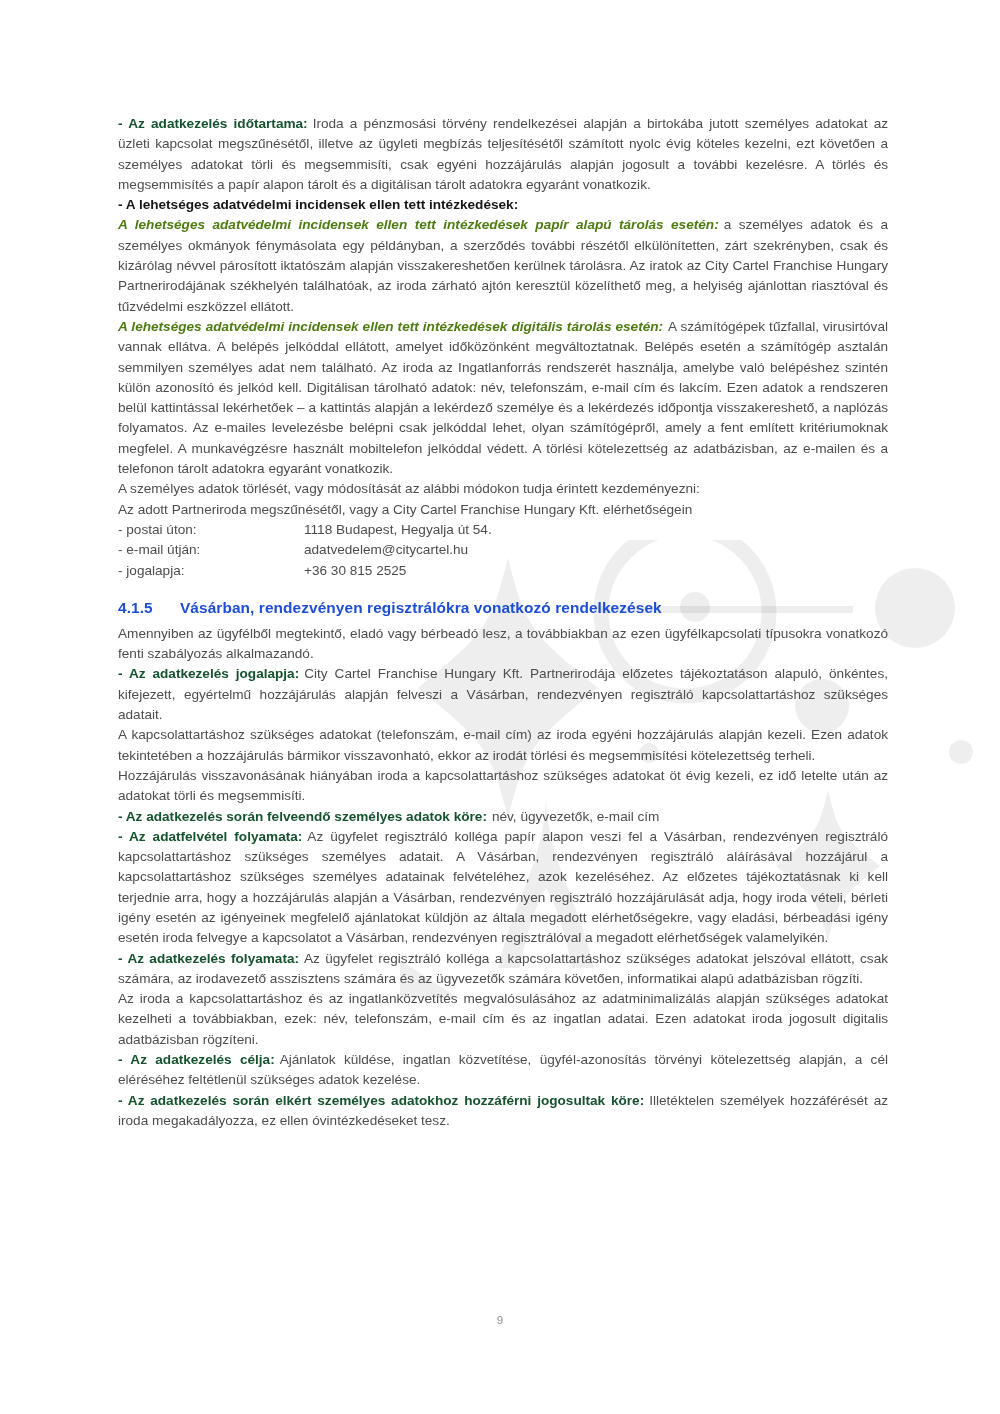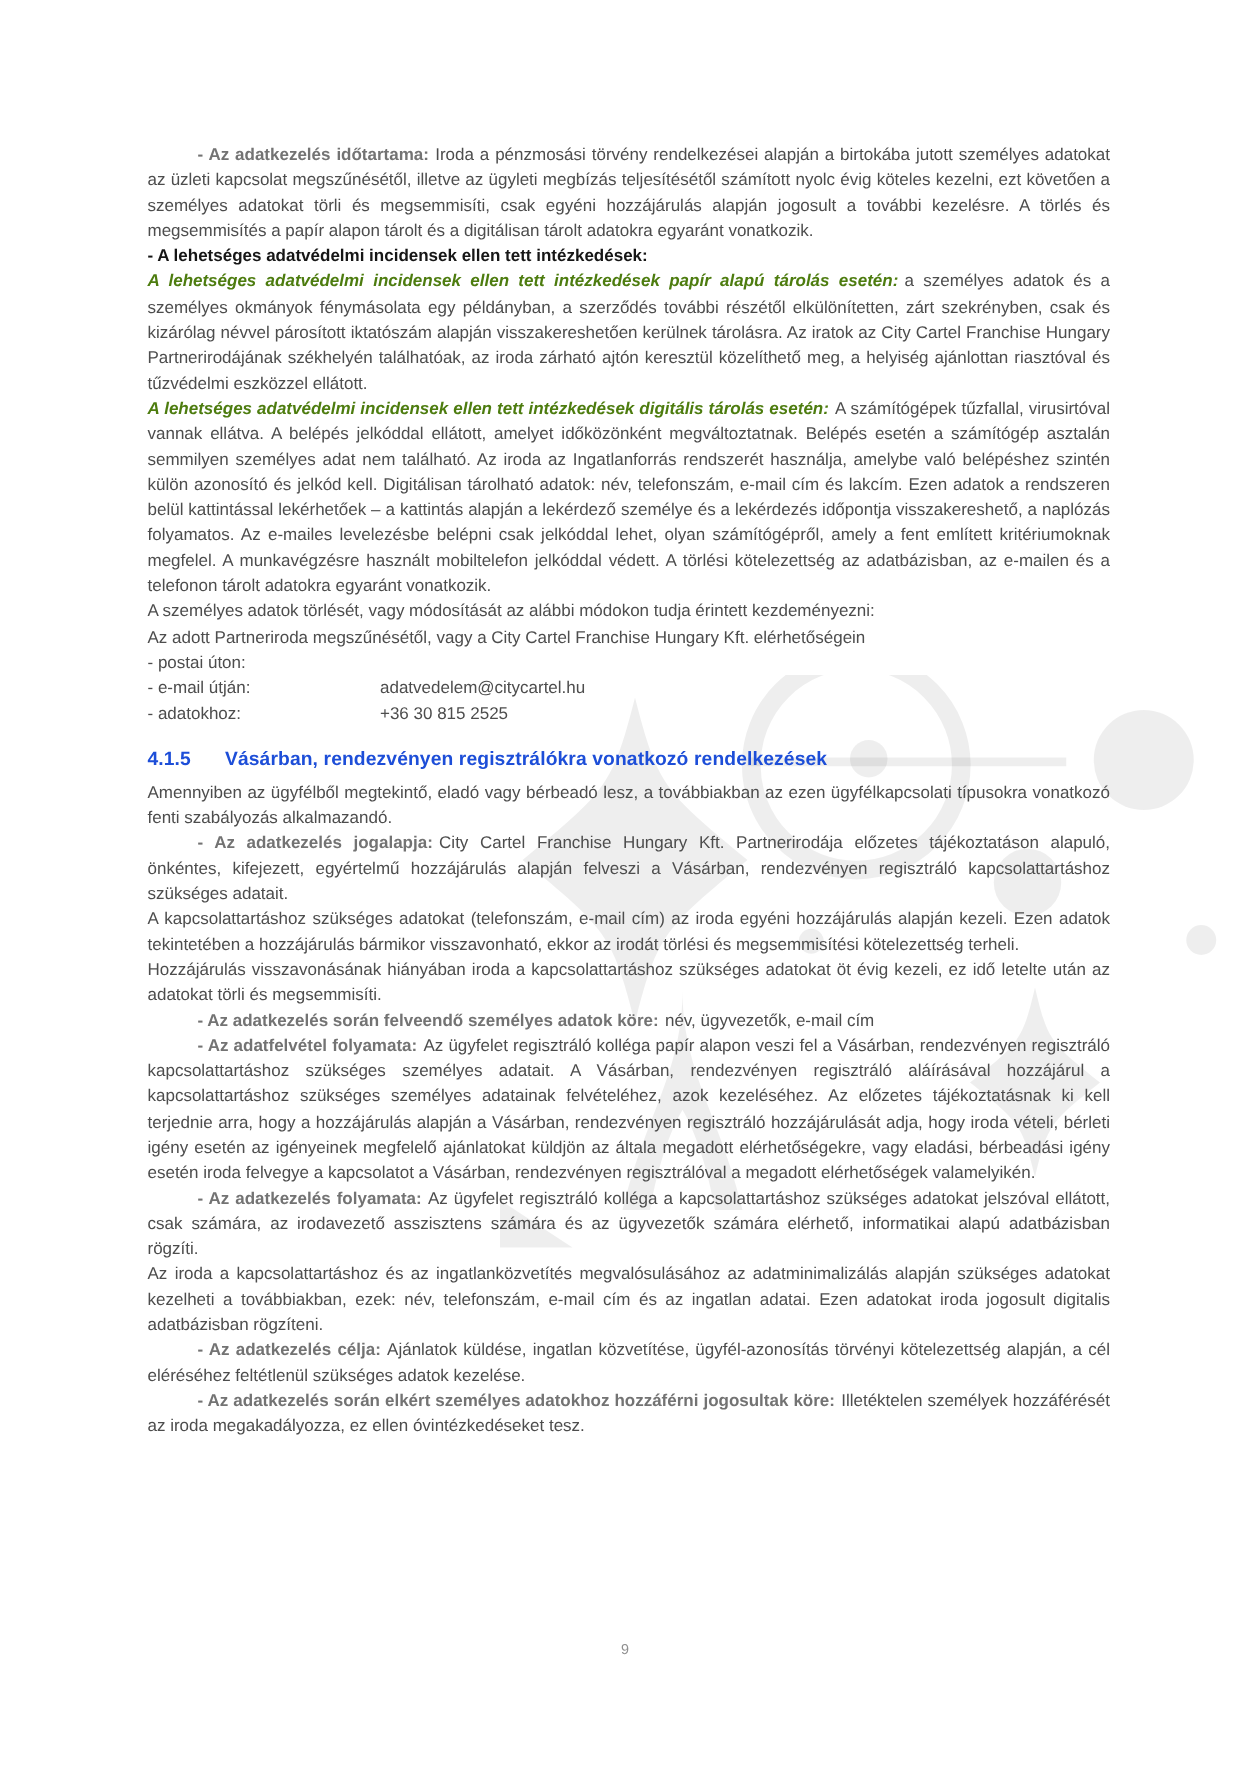--- a/index.html
+++ b/index.html
@@ -13,21 +13,21 @@
   .watermark{
     position:absolute;left:398px;top:540px;width:620px;height:460px;
     pointer-events:none;z-index:0;
   }
   .content{
     position:absolute;left:118px;top:114px;width:770px;z-index:1;
     font-size:13.6px;line-height:20.3px;color:#4d4d4d;
     text-align:justify;
   }
   .content p{margin:0;padding:0;}
-  .lead{font-weight:700;color:#737373;margin-right:5px;margin-left:40px;}
+  .lead{font-weight:700;color:#14532d;margin-right:5px;}
   .lead-bi{font-weight:700;font-style:italic;color:#4d7c0f;margin-right:5px;}
   .bold-line{font-weight:700;color:#161616;}
   .contact-row{display:flex;text-align:left;gap:36px;}
   .c-label{width:150px;flex:0 0 150px;}
   .c-value{flex:1;}
   .section-heading{
     margin-top:16px !important;margin-bottom:5px !important;
     font-size:15.4px;font-weight:700;color:#1d4ed8;
     text-align:left;line-height:22px;letter-spacing:0.1px;
   }
@@ -67,46 +67,47 @@
     <p><span class="lead-bi">A lehetséges adatvédelmi incidensek ellen tett intézkedések papír alapú tárolás esetén:</span><span>a személyes adatok és a személyes okmányok fénymásolata egy példányban, a szerződés további részétől elkülönítetten, zárt szekrényben, csak és kizárólag névvel párosított iktatószám alapján visszakereshetően kerülnek tárolásra. Az iratok az City Cartel Franchise Hungary Partnerirodájának székhelyén találhatóak, az iroda zárható ajtón keresztül közelíthető meg, a helyiség ajánlottan riasztóval és tűzvédelmi eszközzel ellátott.</span></p>
 
     <p><span class="lead-bi">A lehetséges adatvédelmi incidensek ellen tett intézkedések digitális tárolás esetén:</span><span>A számítógépek tűzfallal, virusirtóval vannak ellátva. A belépés jelkóddal ellátott, amelyet időközönként megváltoztatnak. Belépés esetén a számítógép asztalán semmilyen személyes adat nem található. Az iroda az Ingatlanforrás rendszerét használja, amelybe való belépéshez szintén külön azonosító és jelkód kell. Digitálisan tárolható adatok: név, telefonszám, e-mail cím és lakcím. Ezen adatok a rendszeren belül kattintással lekérhetőek – a kattintás alapján a lekérdező személye és a lekérdezés időpontja visszakereshető, a naplózás folyamatos. Az e-mailes levelezésbe belépni csak jelkóddal lehet, olyan számítógépről, amely a fent említett kritériumoknak megfelel. A munkavégzésre használt mobiltelefon jelkóddal védett. A törlési kötelezettség az adatbázisban, az e-mailen és a telefonon tárolt adatokra egyaránt vonatkozik.</span></p>
 
     <p>A személyes adatok törlését, vagy módosítását az alábbi módokon tudja érintett kezdeményezni:</p>
 
     <p>Az adott Partneriroda megszűnésétől, vagy a City Cartel Franchise Hungary Kft. elérhetőségein</p>
 
     <div class="contact-row">
       <span class="c-label">- postai úton:</span>
+      <span class="c-value">1118 Budapest, Hegyalja út 54.</span>
     </div>
     <div class="contact-row">
       <span class="c-label">- e-mail útján:</span>
       <span class="c-value">adatvedelem@citycartel.hu</span>
     </div>
     <div class="contact-row">
-      <span class="c-label">- adatokhoz:</span>
+      <span class="c-label">- jogalapja:</span>
       <span class="c-value">+36 30 815 2525</span>
     </div>
 
     <p class="section-heading"><span class="sec-num">4.1.5</span><span>Vásárban, rendezvényen regisztrálókra vonatkozó rendelkezések</span></p>
 
     <p>Amennyiben az ügyfélből megtekintő, eladó vagy bérbeadó lesz, a továbbiakban az ezen ügyfélkapcsolati típusokra vonatkozó fenti szabályozás alkalmazandó.</p>
 
     <p><span class="lead">- Az adatkezelés jogalapja:</span><span>City Cartel Franchise Hungary Kft. Partnerirodája előzetes tájékoztatáson alapuló, önkéntes, kifejezett, egyértelmű hozzájárulás alapján felveszi a Vásárban, rendezvényen regisztráló kapcsolattartáshoz szükséges adatait.</span></p>
 
     <p>A kapcsolattartáshoz szükséges adatokat (telefonszám, e-mail cím) az iroda egyéni hozzájárulás alapján kezeli. Ezen adatok tekintetében a hozzájárulás bármikor visszavonható, ekkor az irodát törlési és megsemmisítési kötelezettség terheli.</p>
 
 
     <p>Hozzájárulás visszavonásának hiányában iroda a kapcsolattartáshoz szükséges adatokat öt évig kezeli, ez idő letelte után az adatokat törli és megsemmisíti.</p>
 
     <p><span class="lead">- Az adatkezelés során felveendő személyes adatok köre:</span><span>név, ügyvezetők, e-mail cím</span></p>
 
     <p><span class="lead">- Az adatfelvétel folyamata:</span><span>Az ügyfelet regisztráló kolléga papír alapon veszi fel a Vásárban, rendezvényen regisztráló kapcsolattartáshoz szükséges személyes adatait. A Vásárban, rendezvényen regisztráló aláírásával hozzájárul a kapcsolattartáshoz szükséges személyes adatainak felvételéhez, azok kezeléséhez. Az előzetes tájékoztatásnak ki kell terjednie arra, hogy a hozzájárulás alapján a Vásárban, rendezvényen regisztráló hozzájárulását adja, hogy iroda vételi, bérleti igény esetén az igényeinek megfelelő ajánlatokat küldjön az általa megadott elérhetőségekre, vagy eladási, bérbeadási igény esetén iroda felvegye a kapcsolatot a Vásárban, rendezvényen regisztrálóval a megadott elérhetőségek valamelyikén.</span></p>
 
-    <p><span class="lead">- Az adatkezelés folyamata:</span><span>Az ügyfelet regisztráló kolléga a kapcsolattartáshoz szükséges adatokat jelszóval ellátott, csak számára, az irodavezető asszisztens számára és az ügyvezetők számára elérhető, informatikai alapú adatbázisban rögzíti.</span></p>
+    <p><span class="lead">- Az adatkezelés folyamata:</span><span>Az ügyfelet regisztráló kolléga a kapcsolattartáshoz szükséges adatokat jelszóval ellátott, csak számára, az irodavezető asszisztens számára és az ügyvezetők számára követően, informatikai alapú adatbázisban rögzíti.</span></p>
 
     <p>Az iroda a kapcsolattartáshoz és az ingatlanközvetítés megvalósulásához az adatminimalizálás alapján szükséges adatokat kezelheti a továbbiakban, ezek: név, telefonszám, e-mail cím és az ingatlan adatai. Ezen adatokat iroda jogosult digitalis adatbázisban rögzíteni.</p>
 
     <p><span class="lead">- Az adatkezelés célja:</span><span>Ajánlatok küldése, ingatlan közvetítése, ügyfél-azonosítás törvényi kötelezettség alapján, a cél eléréséhez feltétlenül szükséges adatok kezelése.</span></p>
 
     <p><span class="lead">- Az adatkezelés során elkért személyes adatokhoz hozzáférni jogosultak köre:</span><span>Illetéktelen személyek hozzáférését az iroda megakadályozza, ez ellen óvintézkedéseket tesz.</span></p>
 
   </div>
 
   <div class="page-number">9</div>

